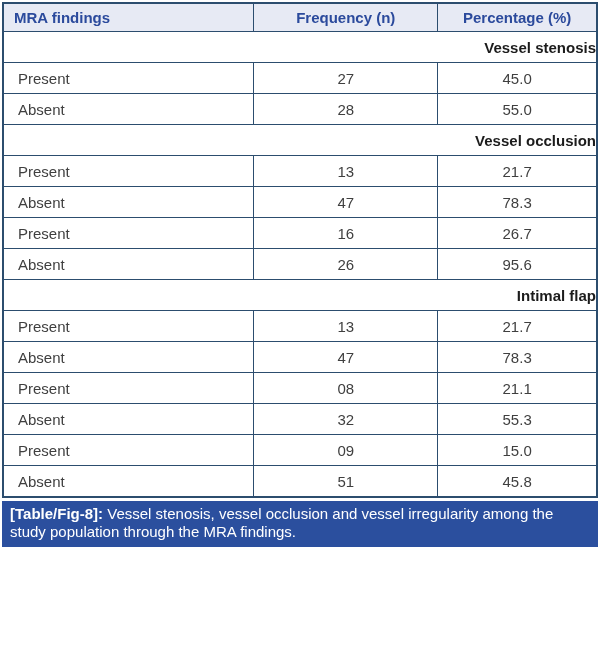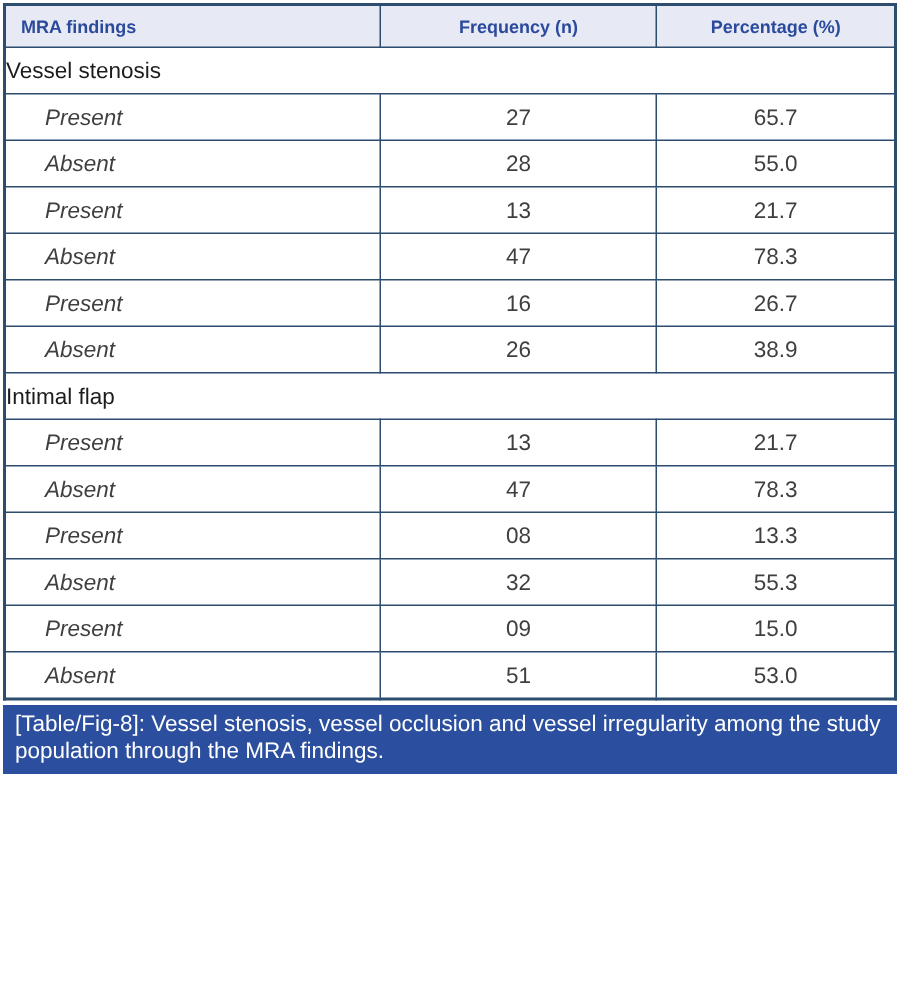--- a/index.html
+++ b/index.html
@@ -32,52 +32,54 @@
   col.c3{width:26.8%;}
   th,td{
     border:1.5px solid var(--border);
     padding:0;
     overflow:hidden;
     white-space:nowrap;
   }
   thead th{
     background:var(--header-bg);
     color:var(--header-text);
-    font-size:12px;
+    font-size:15px;
     font-weight:bold;
     height:27px;
     text-align:center;
   }
   thead th.first{
     text-align:left;
     padding-left:10px;
   }
   tbody td{
     height:30px;
     font-size:15px;
     color:var(--body-text);
     background:#ffffff;
   }
   tr.section-row td{
-    font-weight:normal;
+    font-weight:bold;
     color:var(--section-text);
+    padding-left:10px;
+    text-align:right;
   }
-  td.label-cell{padding-left:26px;text-align:left;font-style:italic;}
+  td.label-cell{padding-left:14px;text-align:left;}
   td.num-cell{text-align:center;}
   .caption{
     margin-top:3px;
     background:var(--caption-bg);
     color:var(--caption-text);
     font-size:15px;
     line-height:18px;
     padding:4px 10px 6px 8px;
     min-height:34px;
     box-sizing:border-box;
   }
-  .caption .cap-label{font-weight:normal;}
+  .caption .cap-label{font-weight:bold;}
 </style>
 </head>
 <body>
 
 <div class="figure">
   <table>
     <colgroup>
       <col class="c1">
         <col class="c2">
         <col class="c3">
@@ -89,79 +91,82 @@
         <th>Percentage (%)</th>
       </tr>
     </thead>
     <tbody>
         <tr class="section-row">
           <td colspan="3">Vessel stenosis</td>
         </tr>
         <tr>
           <td class="label-cell">Present</td>
           <td class="num-cell">27</td>
-          <td class="num-cell">65.7</td>
+          <td class="num-cell">45.0</td>
         </tr>
         <tr>
           <td class="label-cell">Absent</td>
           <td class="num-cell">28</td>
           <td class="num-cell">55.0</td>
+        </tr>
+        <tr class="section-row">
+          <td colspan="3">Vessel occlusion</td>
         </tr>
         <tr>
           <td class="label-cell">Present</td>
           <td class="num-cell">13</td>
           <td class="num-cell">21.7</td>
         </tr>
         <tr>
           <td class="label-cell">Absent</td>
           <td class="num-cell">47</td>
           <td class="num-cell">78.3</td>
         </tr>
         <tr>
           <td class="label-cell">Present</td>
           <td class="num-cell">16</td>
           <td class="num-cell">26.7</td>
         </tr>
         <tr>
           <td class="label-cell">Absent</td>
           <td class="num-cell">26</td>
-          <td class="num-cell">38.9</td>
+          <td class="num-cell">95.6</td>
         </tr>
         <tr class="section-row">
           <td colspan="3">Intimal flap</td>
         </tr>
         <tr>
           <td class="label-cell">Present</td>
           <td class="num-cell">13</td>
           <td class="num-cell">21.7</td>
         </tr>
         <tr>
           <td class="label-cell">Absent</td>
           <td class="num-cell">47</td>
           <td class="num-cell">78.3</td>
         </tr>
         <tr>
           <td class="label-cell">Present</td>
           <td class="num-cell">08</td>
-          <td class="num-cell">13.3</td>
+          <td class="num-cell">21.1</td>
         </tr>
         <tr>
           <td class="label-cell">Absent</td>
           <td class="num-cell">32</td>
           <td class="num-cell">55.3</td>
         </tr>
         <tr>
           <td class="label-cell">Present</td>
           <td class="num-cell">09</td>
           <td class="num-cell">15.0</td>
         </tr>
         <tr>
           <td class="label-cell">Absent</td>
           <td class="num-cell">51</td>
-          <td class="num-cell">53.0</td>
+          <td class="num-cell">45.8</td>
         </tr>
       </tbody>
   </table>
 
   <div class="caption">
     <span class="cap-label">[Table/Fig-8]:</span>
     <span>Vessel stenosis, vessel occlusion and vessel irregularity among the study population through the MRA findings.</span>
   </div>
 </div>
 

